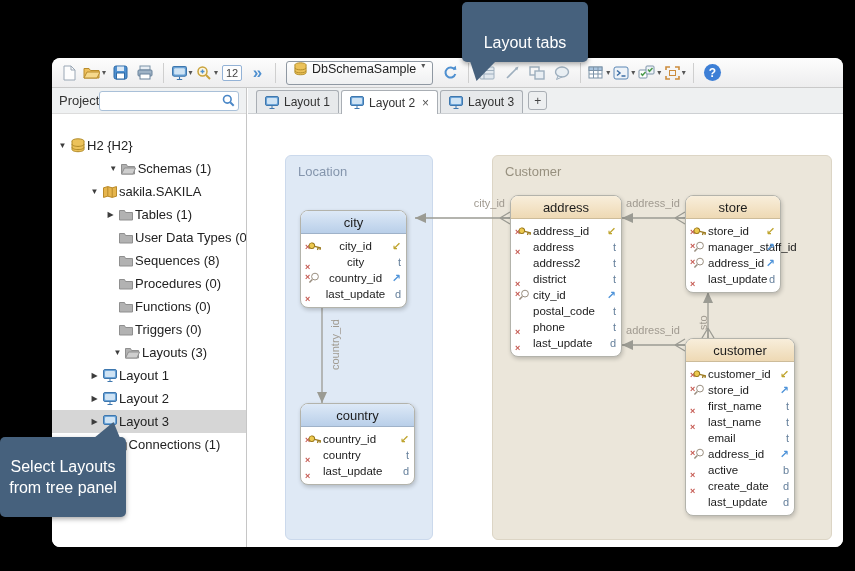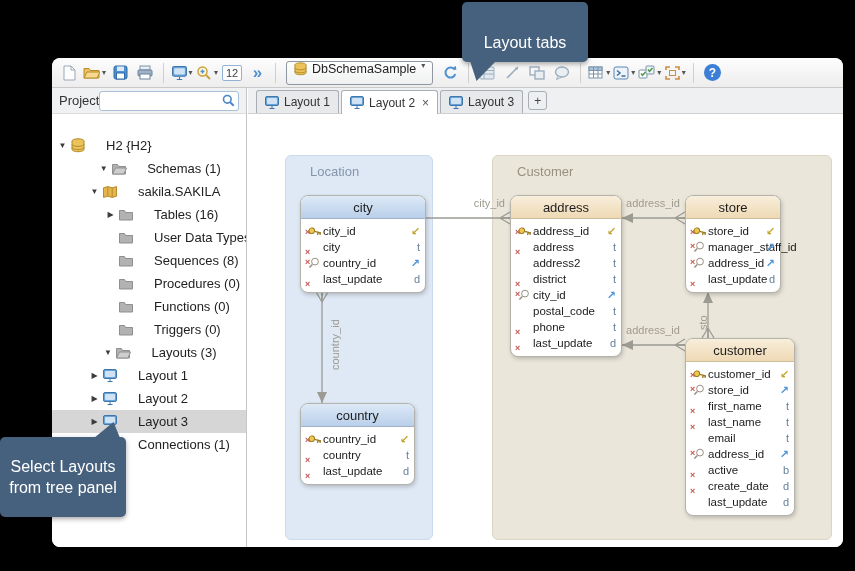--- a/index.html
+++ b/index.html
@@ -58,21 +58,21 @@
   .titem.col .tarrow::before{content:"▶";}
   .titem .ticon{width:18px;flex:none;display:flex;align-items:center;justify-content:center;}
   .titem .ticon > *{display:none;}
   .titem.i-db .icn-db{display:block;}
   .titem.i-fold .icn-fold{display:block;}
   .titem.i-fold-open .icn-fold-open{display:block;}
   .titem.i-map .icn-map{display:block;}
   .titem.i-mon .icn-mon{display:block;}
   .titem.lvl0{padding-left:4px;} .titem.lvl1{padding-left:20px;justify-content:center;}
   .titem.lvl2{padding-left:36px;} .titem.lvl3{padding-left:52px;}
-  .titem .tlabel{margin-left:19px;}
+  .titem .tlabel{margin-left:0;}
   
   .tabbar{
     position:absolute;left:196px;top:30px;right:0;height:26px;background:#eef0f1;
     border-bottom:1px solid #cdd0d3;display:flex;align-items:flex-end;
     padding-left:8px;box-sizing:border-box;
   }
   .tablist{display:flex;gap:2px;align-items:flex-end;}
   .tab{
     height:22px;border:1px solid #a9aeb4;border-bottom:none;border-radius:3px 3px 0 0;
     background:#e7e9eb;display:flex;align-items:center;gap:5px;padding:0 8px;
@@ -86,21 +86,21 @@
     font-size:12px;color:#444;display:flex;align-items:center;justify-content:center;
     margin:0 0 3px 5px;
   }
   
   .canvas{position:absolute;left:196px;top:56px;right:0;bottom:0;background:#fff;}
   .group{position:absolute;border-radius:6px;z-index:1;box-sizing:border-box;}
   #grp-location{left:233px;top:97px;width:148px;height:385px;
     background:#dfe9f5;border:1px solid #cbd9ec;}
   #grp-customer{left:440px;top:97px;width:340px;height:385px;
     background:#ebe6da;border:1px solid #dcd5c5;}
-  .grouplabel{position:absolute;left:24px;top:8px;font-size:13px;}
+  .grouplabel{position:absolute;left:12px;top:8px;font-size:13px;}
   #grp-location .grouplabel{color:#8495ac;}
   #grp-customer .grouplabel{color:#97907f;}
   #connector-layer{position:absolute;left:0;top:0;z-index:2;pointer-events:none;}
   .dtable{
     position:absolute;background:#fff;border:1px solid #b3b3ab;border-radius:8px;
     box-shadow:1px 2px 4px rgba(0,0,0,.2);z-index:3;box-sizing:border-box;
   }
   .dhead{
     height:22px;display:flex;align-items:center;justify-content:center;
     font-size:13px;color:#1d1d1d;border-radius:7px 7px 0 0;
@@ -116,21 +116,21 @@
   .trow.nn .cic .nnx{display:block;}
   .trow .cic svg{display:none;margin-left:3px;}
   .trow.ikey .cic .keysvg{display:block;transform:rotate(14deg);}
   .trow.ifk  .cic .fksvg{display:block;}
   .trow .cname{flex:1;min-width:0;color:#1b1b1b;white-space:nowrap;}
   .trow .ctype{width:13px;flex:none;display:flex;justify-content:flex-end;
     color:#66809c;font-size:11px;}
   .trow .ar{display:none;font-weight:bold;font-size:11px;line-height:1;}
   .trow.ag .ar-g{display:inline;color:#bfa42e;}
   .trow.ab .ar-b{display:inline;color:#4e93d9;}
-  #tbl-city{left:248px;top:137px;width:126px;}
+  #tbl-city{left:248px;top:152px;width:107px;text-align:center;}
   #tbl-country{left:248px;top:345px;width:115px;}
   #tbl-address{left:458px;top:137px;width:112px;}
   #tbl-store{left:633px;top:137px;width:96px;}
   #tbl-customer{left:633px;top:280px;width:110px;}
   .clabel{position:absolute;font-size:11px;color:#a09a90;z-index:4;white-space:nowrap;}
   .vlabel{transform:rotate(-90deg);transform-origin:0 0;}
   #lbl-city-address{left:395px;top:139px;width:58px;text-align:right;}
   #lbl-address-store{left:572px;top:139px;width:58px;text-align:center;}
   #lbl-address-customer{left:572px;top:266px;width:58px;text-align:center;}
   #lbl-city-country{left:277px;top:312px;}
@@ -341,21 +341,21 @@
 
   <div class="titem lvl3 col i-fold">
     <span class="tarrow"></span>
     <span class="ticon">
 
       <svg class="icn-fold" width="14" height="12" viewBox="0 0 14 12">
               <path d="M.5 1.5h5l1 2h7v7.5H.5z" fill="#b2b2b2" stroke="#8f8f8f"></path>
             </svg>
 
     </span>
-    <span class="tlabel">Tables (16)</span>
+    <span class="tlabel">Tables (1)</span>
   </div>
 
 
   <div class="titem lvl3 i-fold">
     <span class="tarrow"></span>
     <span class="ticon">
 
       <svg class="icn-fold" width="14" height="12" viewBox="0 0 14 12">
               <path d="M.5 1.5h5l1 2h7v7.5H.5z" fill="#b2b2b2" stroke="#8f8f8f"></path>
             </svg>

